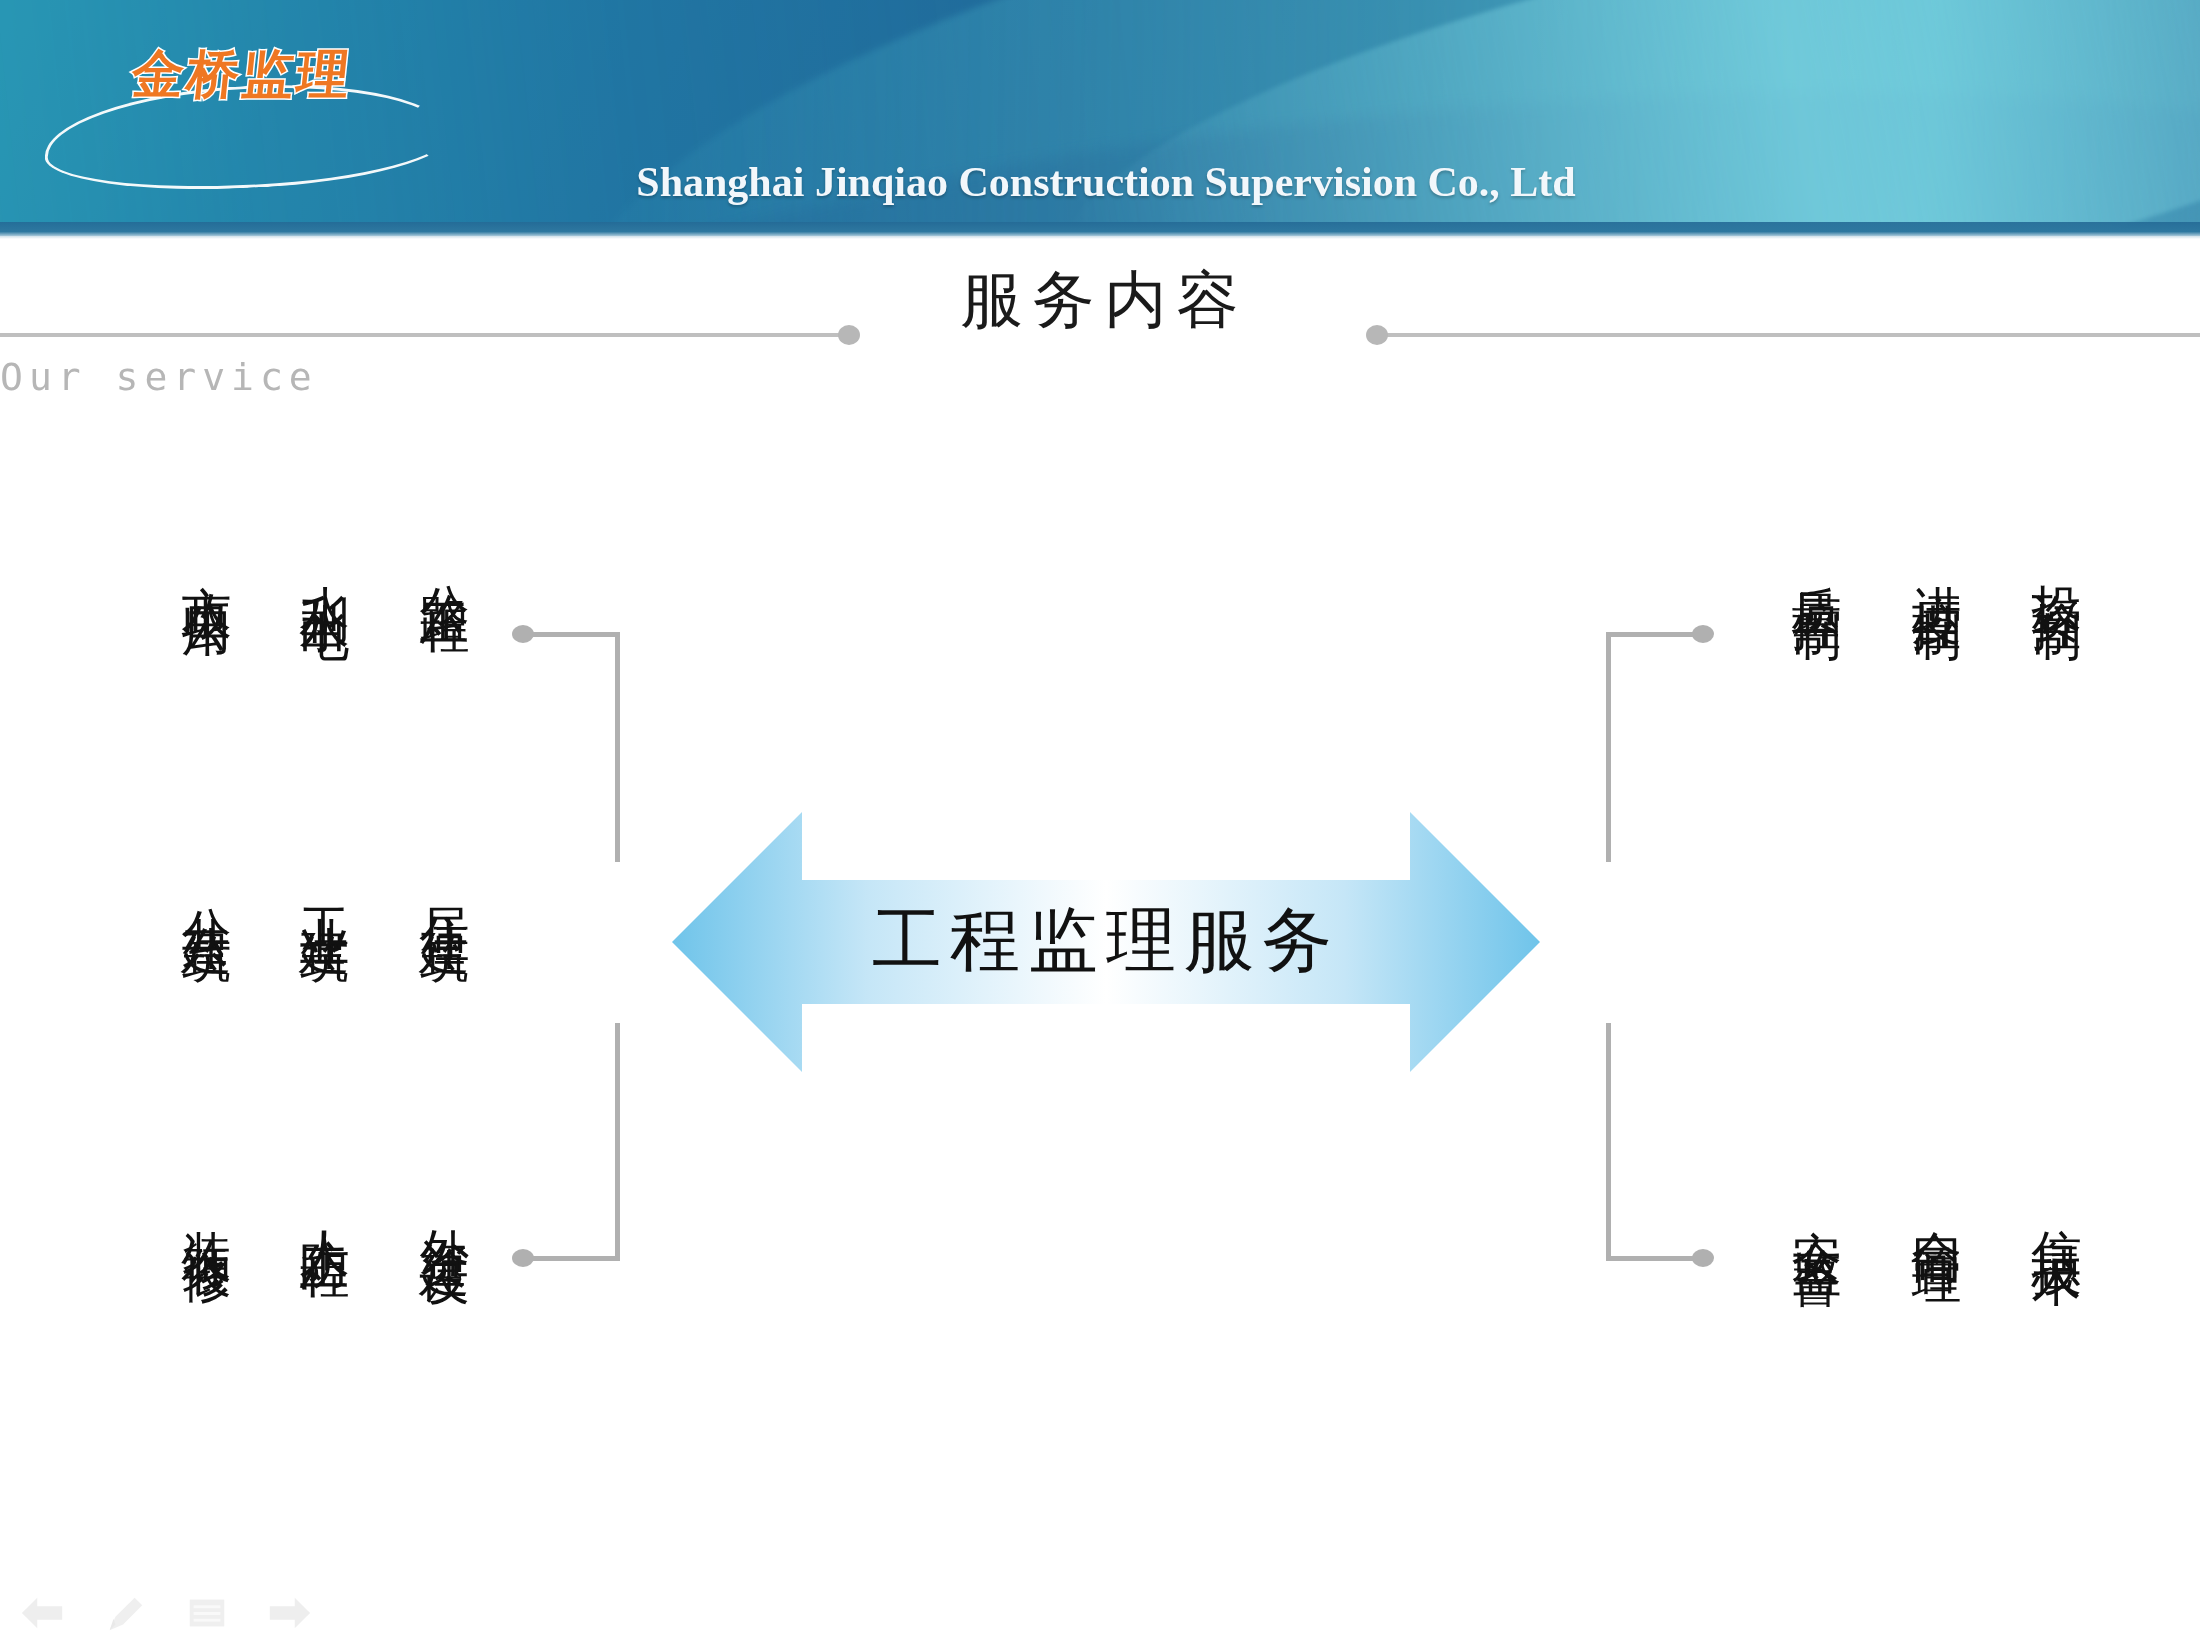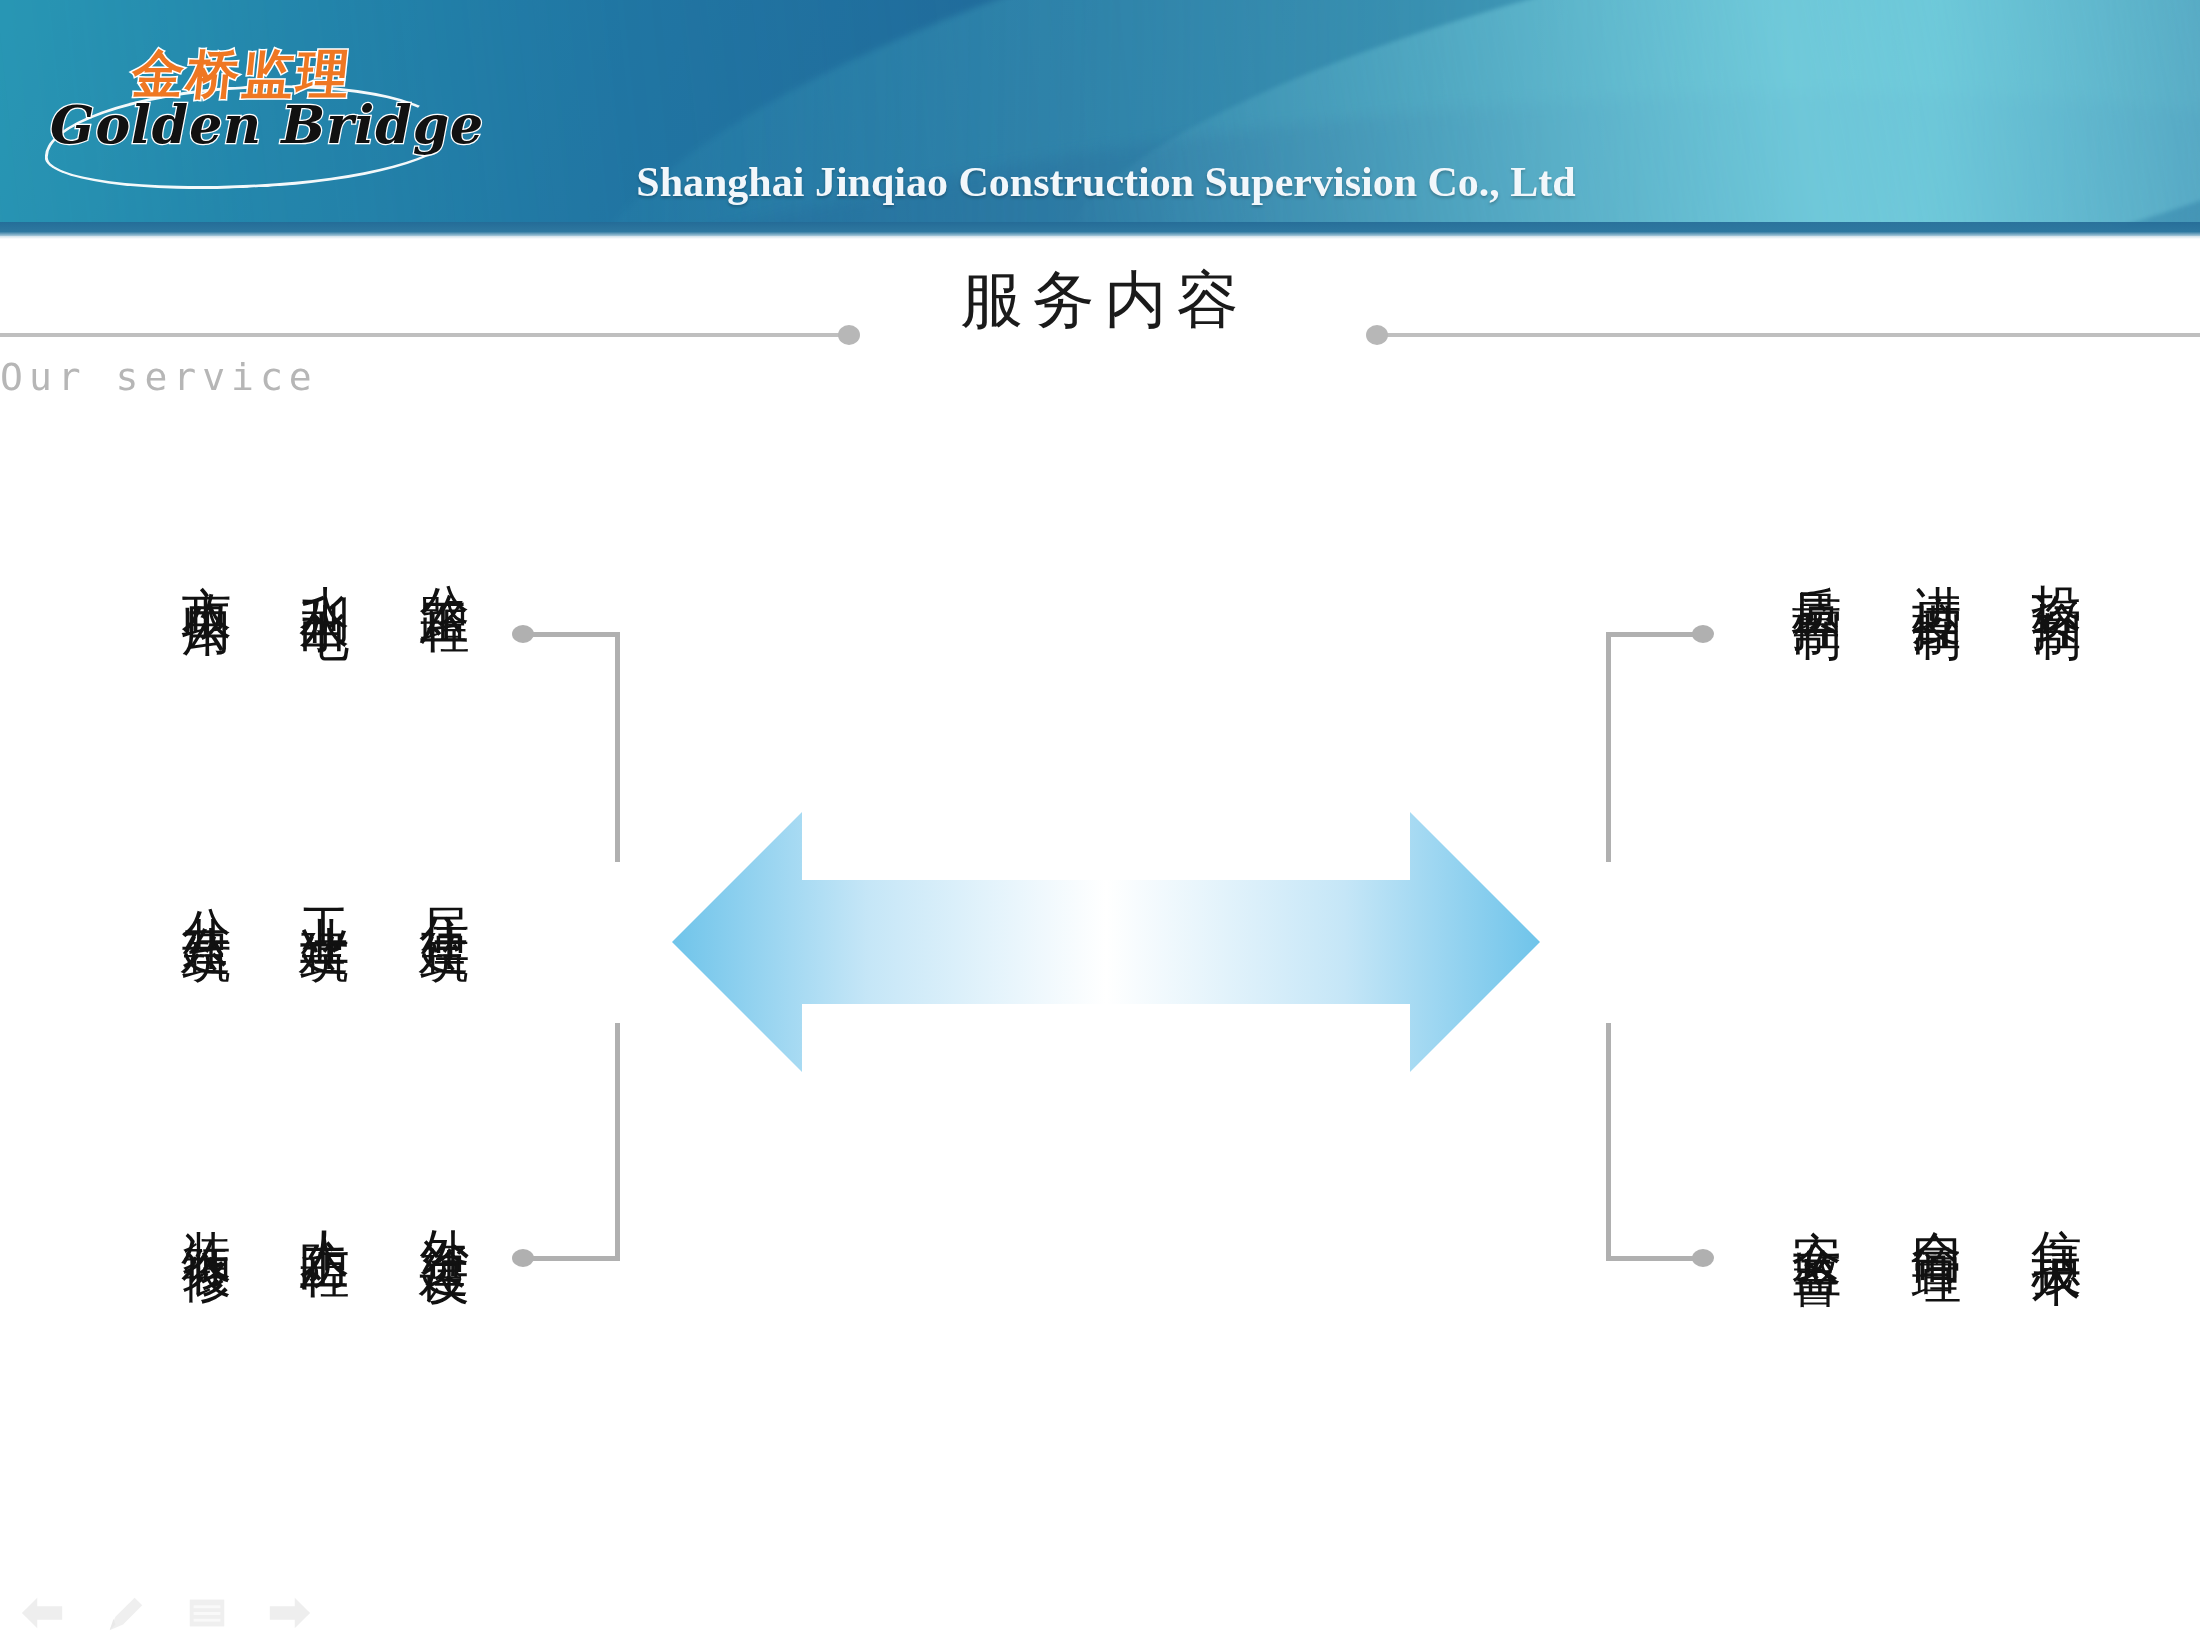--- a/index.html
+++ b/index.html
@@ -243,21 +243,20 @@
 
 <div class="banner">
   <div class="banner-swoosh-a"></div>
   <div class="banner-swoosh-c"></div>
   <div class="banner-swoosh-b"></div>
   <div class="banner-swoosh-d"></div>
 
   <div class="logo">
     <div class="logo-swirl"></div>
     <div class="logo-cn">金桥监理</div>
-    <div class="logo-en">Golden Bridge</div>
   </div>
 
   <div class="co-en">Shanghai Jinqiao Construction Supervision Co., Ltd</div>
 
   <div class="banner-bottom-edge"></div>
 </div>
 <div class="banner-hairline"></div>
 
 <div class="rule left"></div>
 <div class="rule-dot left"></div>
@@ -295,20 +294,21 @@
       </linearGradient>
       <linearGradient id="gradR" x1="1" y1="0" x2="0" y2="0">
         <stop offset="0%" stop-color="#6fc4ea"></stop>
         <stop offset="45%" stop-color="#c5e6f7"></stop>
         <stop offset="100%" stop-color="#ffffff"></stop>
       </linearGradient>
     </defs>
     <path d="M 0,134 L 130,4 L 130,72 L 434,72 L 434,196 L 130,196 L 130,264 Z" fill="url(#gradL)"></path>
     <path d="M 868,134 L 738,4 L 738,72 L 434,72 L 434,196 L 738,196 L 738,264 Z" fill="url(#gradR)"></path>
   </svg>
+  <div class="arrow-label">工程监理服务</div>
 </div>
 
 <div class="vcol" style="left:1790px; top:545px;">质量控制</div>
 <div class="vcol" style="left:1910px; top:545px;">进度控制</div>
 <div class="vcol" style="left:2030px; top:545px;">投资控制</div>
 
 <div class="vcol" style="left:1790px; top:1190px;">安全监督</div>
 <div class="vcol" style="left:1910px; top:1190px;">合同管理</div>
 <div class="vcol" style="left:2030px; top:1190px;">信息技术</div>
 

